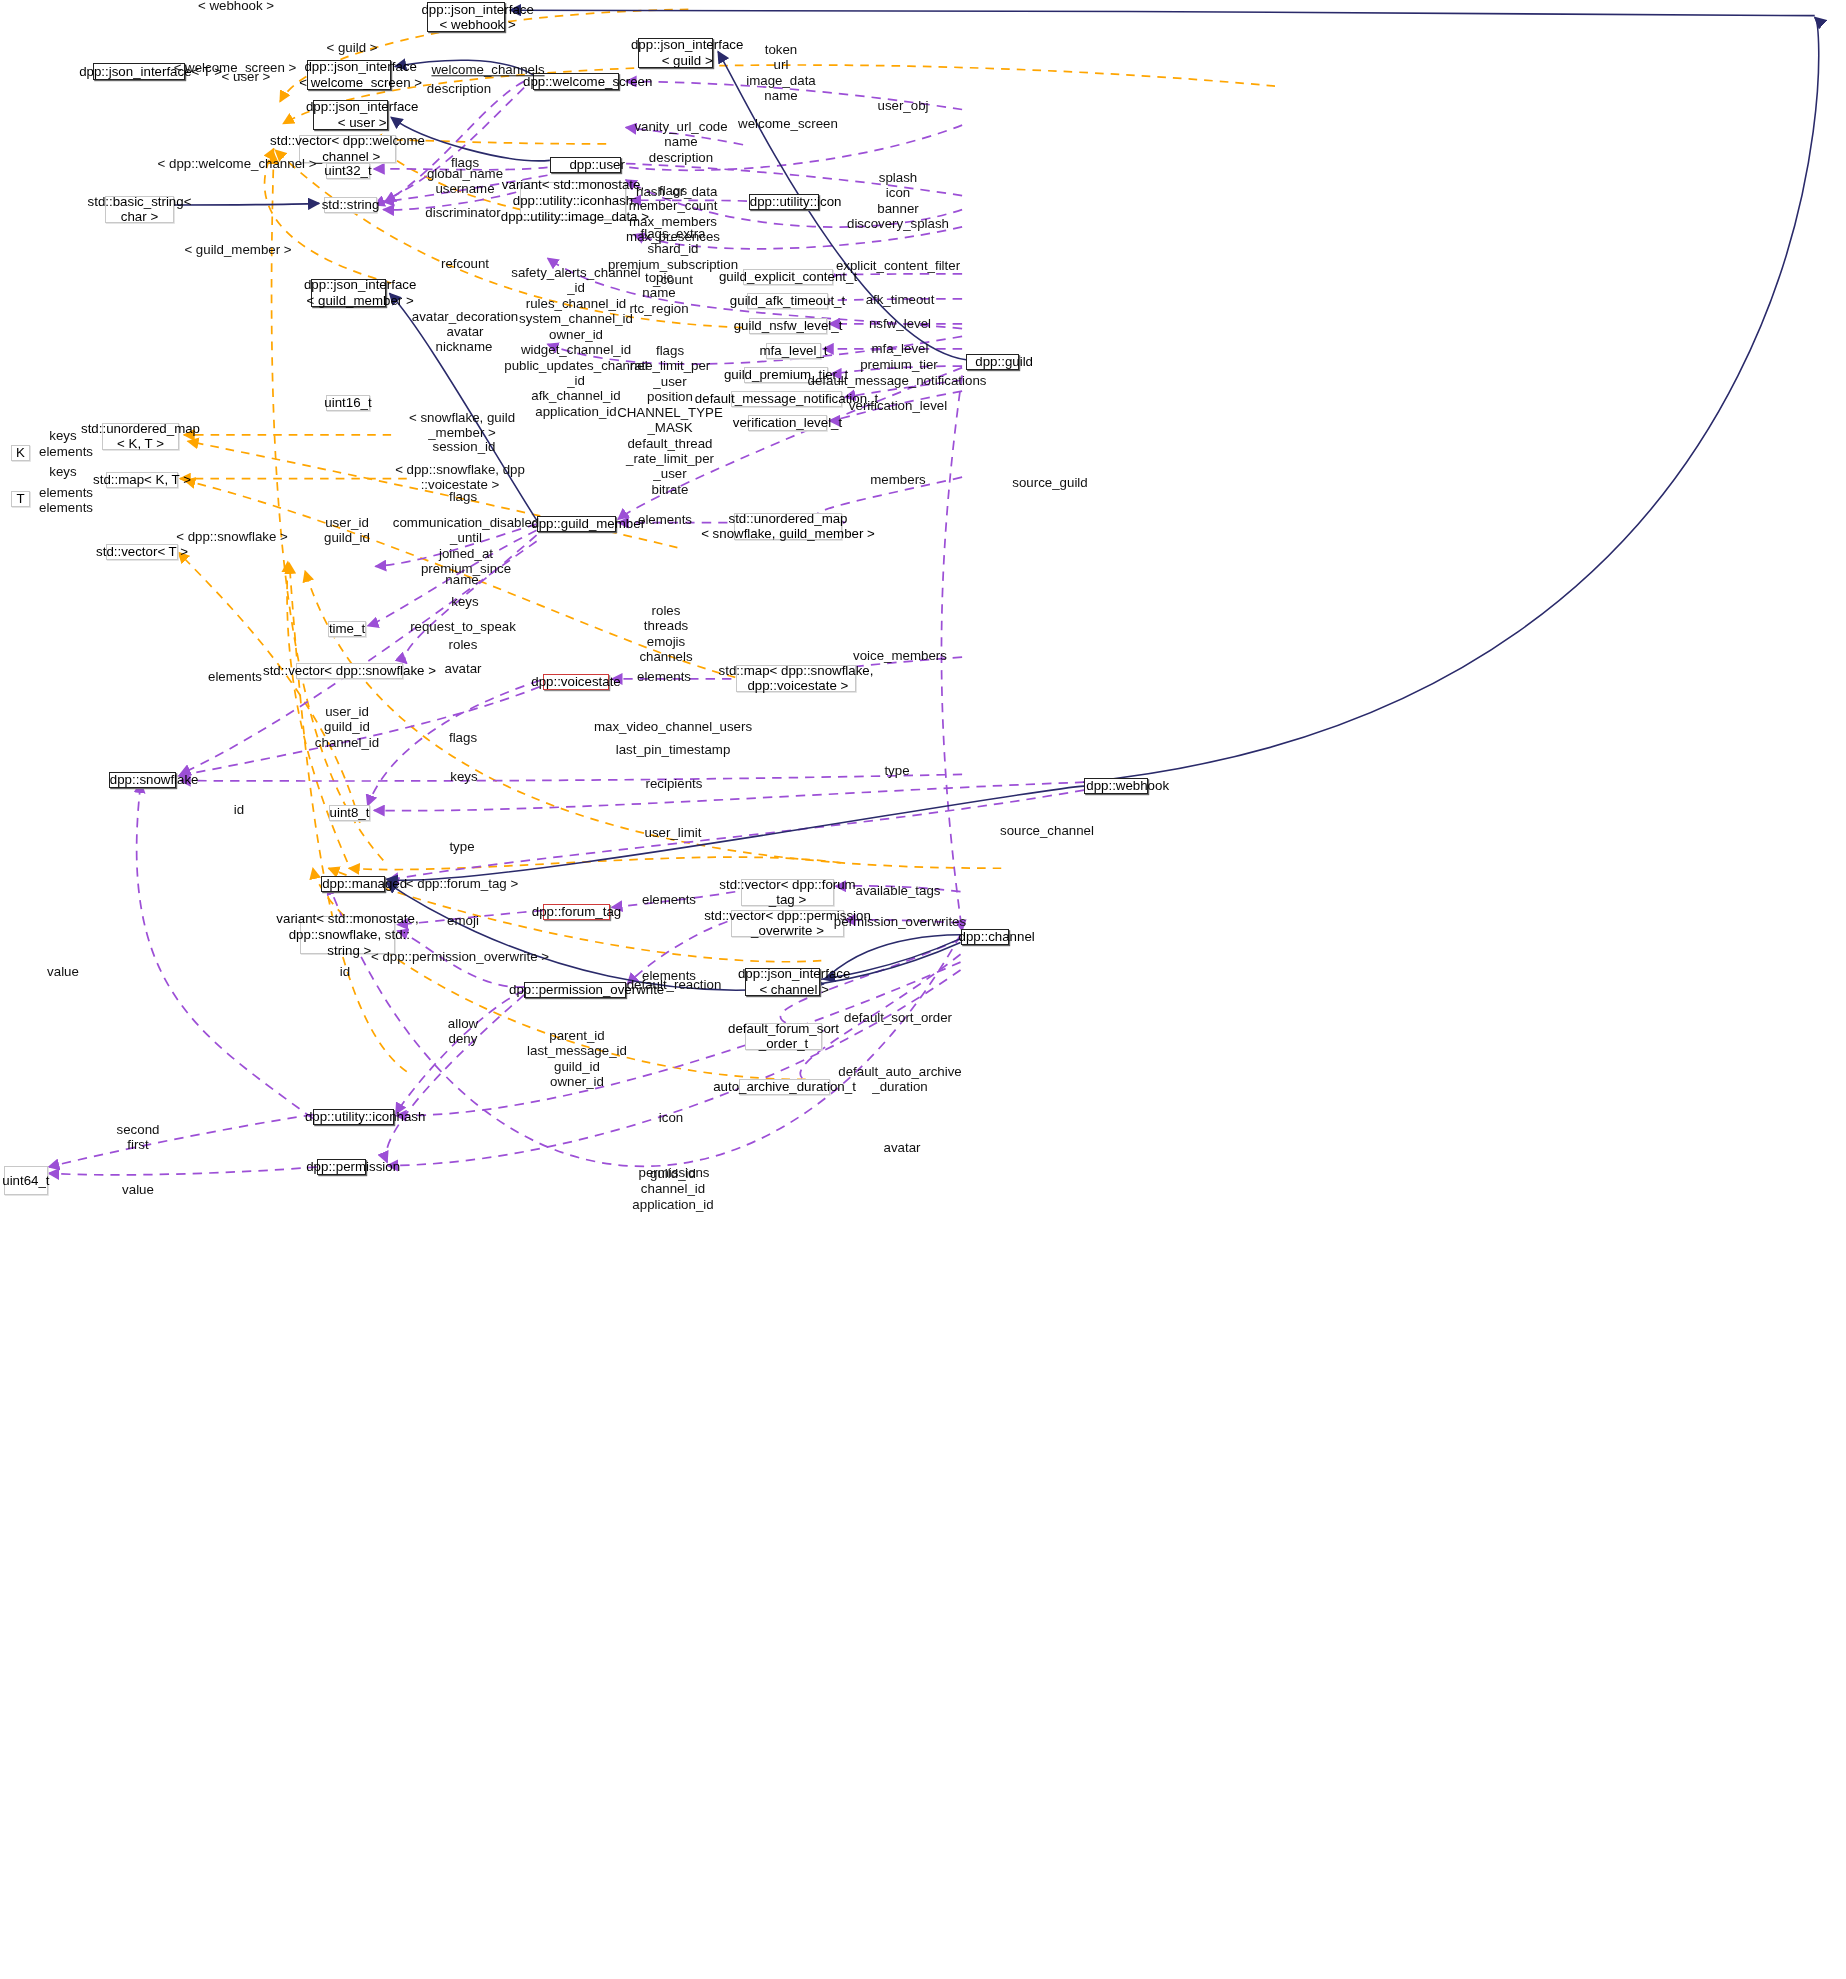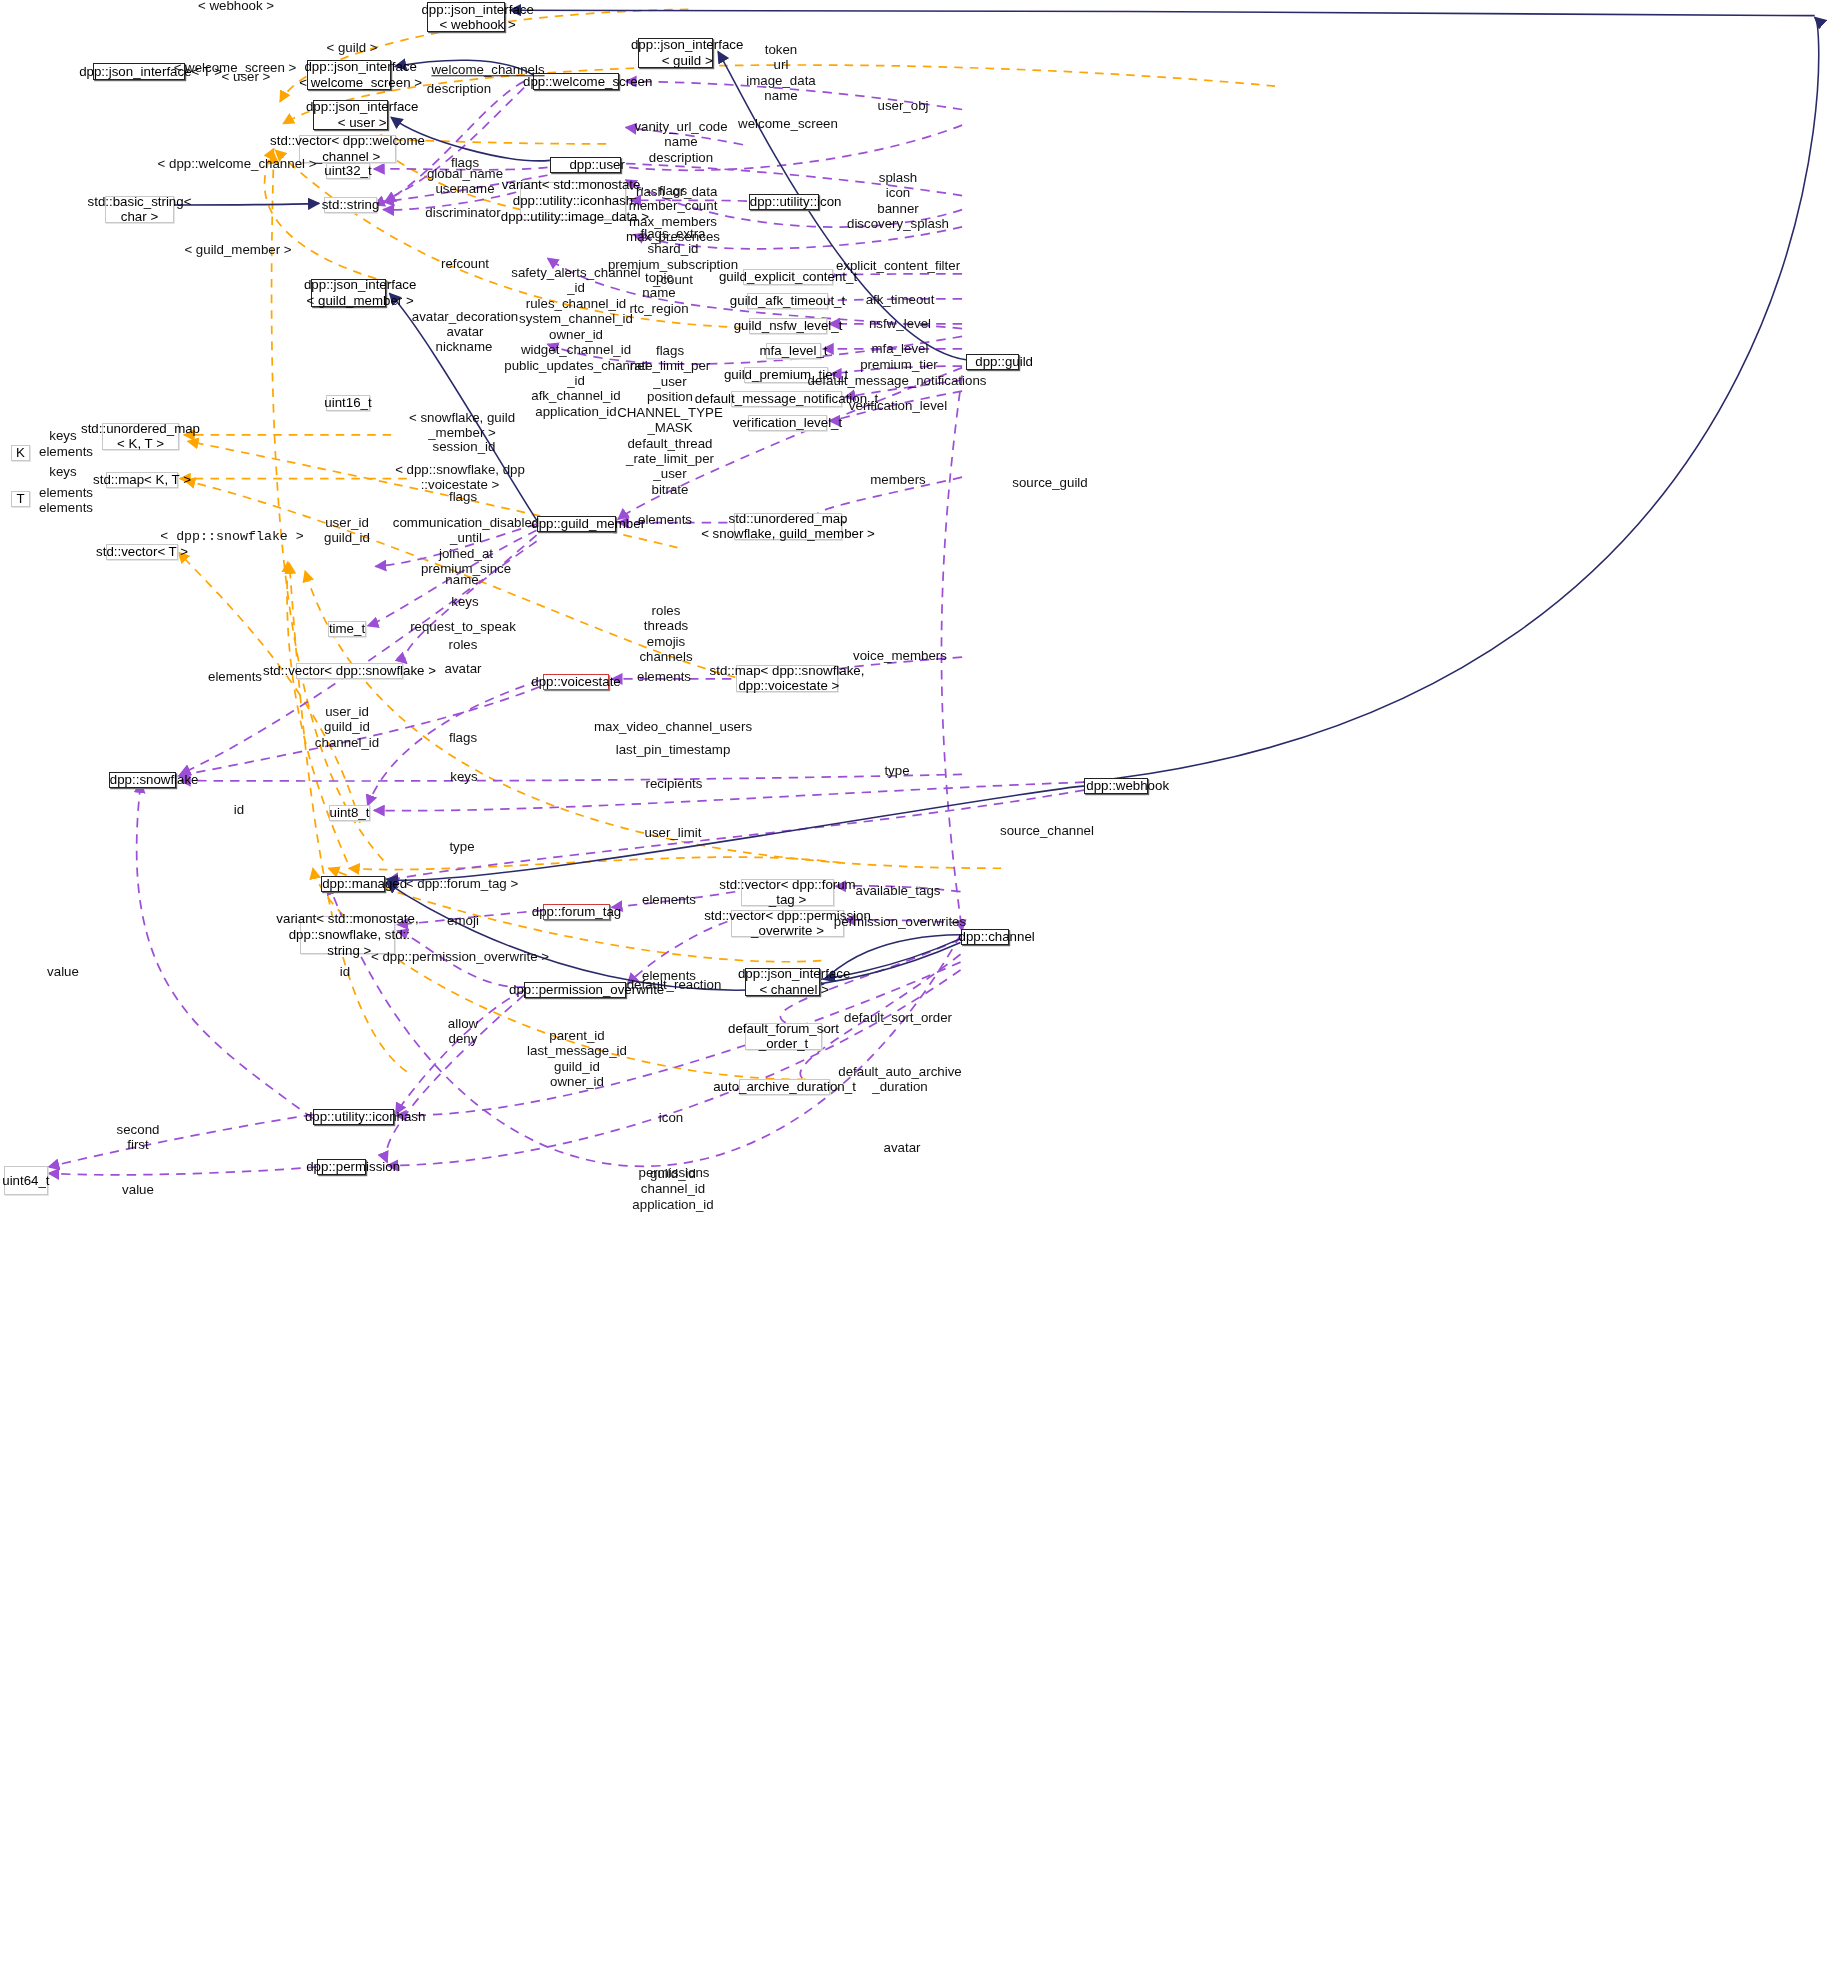--- a/index.html
+++ b/index.html
@@ -211,21 +211,21 @@
       <div class="node tmpl" style="left: 11px; top: 445px; width: 19px; height: 15.6px;">K</div>
       <div class="node tmpl" style="left: 106px; top: 472px; width: 72px; height: 15.6px;">std::map&lt; K, T &gt;</div>
       <div class="node tmpl" style="left: 11px; top: 491px; width: 19px; height: 15.6px;">T</div>
       <div class="node cls" style="left: 537px; top: 516px; width: 79px; height: 15.6px;">dpp::guild_member</div>
       <div class="node tmpl" style="left: 734px; top: 513px; width: 108px; height: 26.6px;">std::unordered_map
 &lt; snowflake, guild_member &gt;</div>
       <div class="node tmpl" style="left: 106px; top: 544px; width: 72px; height: 15.6px;">std::vector&lt; T &gt;</div>
       <div class="node tmpl" style="left: 328px; top: 621px; width: 38px; height: 15.6px;">time_t</div>
       <div class="node tmpl" style="left: 296px; top: 663px; width: 107px; height: 15.6px;">std::vector&lt; dpp::snowflake &gt;</div>
       <div class="node hl" style="left: 543px; top: 674px; width: 66px; height: 15.6px;">dpp::voicestate</div>
-      <div class="node tmpl" style="left: 736px; top: 665px; width: 102px; height: 26.6px;">std::map&lt; dpp::snowflake,
+      <div class="node tmpl" style="left: 736px; top: 665px; width: 120px; height: 26.6px;">std::map&lt; dpp::snowflake,
  dpp::voicestate &gt;</div>
       <div class="node cls" style="left: 109px; top: 772px; width: 67px; height: 15.6px;">dpp::snowflake</div>
       <div class="node tmpl" style="left: 329px; top: 805px; width: 41px; height: 15.6px;">uint8_t</div>
       <div class="node cls" style="left: 1084px; top: 778px; width: 64px; height: 15.6px;">dpp::webhook</div>
       <div class="node cls" style="left: 321px; top: 876px; width: 64px; height: 15.6px;">dpp::managed</div>
       <div class="node tmpl" style="left: 741px; top: 879px; width: 93px; height: 26.6px;">std::vector&lt; dpp::forum
 _tag &gt;</div>
       <div class="node hl" style="left: 543px; top: 904px; width: 67px; height: 15.6px;">dpp::forum_tag</div>
       <div class="node tmpl" style="left: 300px; top: 916px; width: 95px; height: 38px;">variant&lt; std::monostate,
  dpp::snowflake, std::
@@ -321,21 +321,21 @@
       <div class="edge-label" style="left: 63px; top: 472px;">keys</div>
       <div class="edge-label" style="left: 460px; top: 477px;">&lt; dpp::snowflake, dpp
 ::voicestate &gt;</div>
       <div class="edge-label" style="left: 898px; top: 480px;">members</div>
       <div class="edge-label" style="left: 1050px; top: 483px;">source_guild</div>
       <div class="edge-label" style="left: 66px; top: 493px;">elements</div>
       <div class="edge-label" style="left: 463px; top: 497px;">flags</div>
       <div class="edge-label" style="left: 66px; top: 508px;">elements</div>
       <div class="edge-label" style="left: 347px; top: 530px;">user_id
 guild_id</div>
-      <div class="edge-label" style="left: 232px; top: 537px; font-family: Liberation Mono, monospace;">&lt; dpp::snowflake &gt;</div>
+      <div class="edge-label" style="left: 232px; top: 537px;">&lt; dpp::snowflake &gt;</div>
       <div class="edge-label" style="left: 665px; top: 520px;">elements</div>
       <div class="edge-label" style="left: 466px; top: 546px;">communication_disabled
 _until
 joined_at
 premium_since</div>
       <div class="edge-label" style="left: 462px; top: 580px;">name</div>
       <div class="edge-label" style="left: 465px; top: 602px;">keys</div>
       <div class="edge-label" style="left: 666px; top: 634px;">roles
 threads
 emojis

